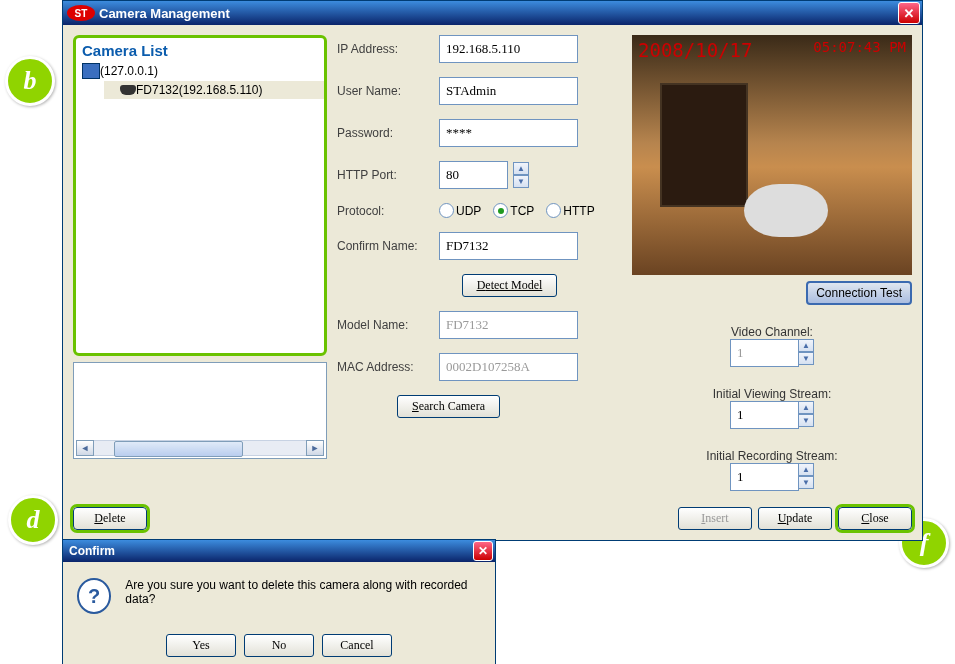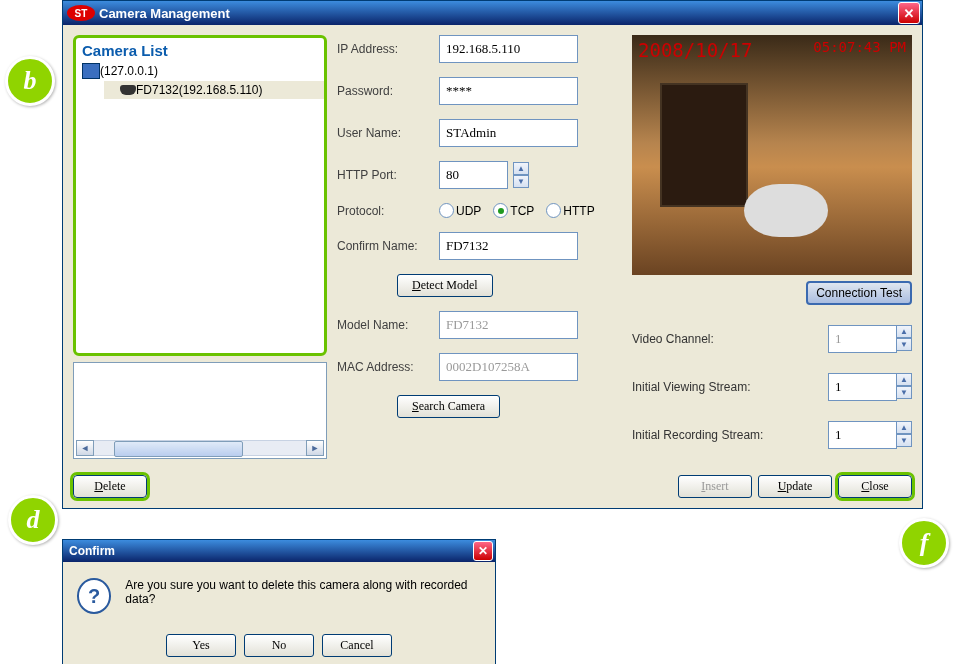--- a/index.html
+++ b/index.html
@@ -111,21 +111,21 @@
   .roomscene::before{content:"";position:absolute;left:10%;top:20%;width:30%;height:50%;background:#2b1b10;border:2px solid #443322;}
   .roomscene::after{content:"";position:absolute;left:40%;top:62%;width:30%;height:22%;background:#ddd;border-radius:50%/60%;}
   .conntest{
     margin-top:6px;text-align:right;
   }
   .conntest button{
     background:linear-gradient(#dfe6f0,#aabde0);
     border:2px solid #3b6ab0;
     border-radius:4px;padding:3px 8px;cursor:pointer;font-size:12px;text-align:center;
   }
-  .rrow{display:flex;align-items:center;justify-content:space-between;margin-top:20px;}
+  .rrow{display:flex;align-items:center;justify-content:space-between;margin-top:20px;flex-direction:column;}
   .rrow .lbl2{color:#333;}
   .rrow .numwrap{display:flex;}
   .footer{
     display:flex;align-items:center;padding:6px 10px 10px 10px;gap:6px;
   }
   .footer .spacer{flex:1;}
   .footer .wbtn{min-width:74px;}
   .hl{ outline:3px solid #6ac200; outline-offset:0; border-radius:4px;}
   .callout{
     position:absolute;width:44px;height:44px;border-radius:50%;background:#90d400;border:3px solid #fff;
@@ -187,26 +187,26 @@
         </div>
       </div>
     </div>
 
     <div class="midcol">
       <div class="row">
         <span class="lbl">IP Address:</span>
         <input type="text" style="width: 125px;" value="192.168.5.110">
       </div>
       <div class="row">
+        <span class="lbl">User Name:</span>
+        <input type="text" style="width: 125px;" value="STAdmin">
+      </div>
+      <div class="row">
         <span class="lbl">Password:</span>
         <input type="text" style="width: 125px;" value="****">
-      </div>
-      <div class="row">
-        <span class="lbl">User Name:</span>
-        <input type="text" style="width: 125px;" value="STAdmin">
       </div>
       <div class="row">
         <span class="lbl">HTTP Port:</span>
         <input type="text" class="num" value="80" style="">
         <div class="spin">
             <div>▲</div>
             <div>▼</div>
           </div>
       </div>
       <div class="row">
@@ -223,21 +223,21 @@
           </div>
         <div class="radio">
             <div class="rbtn"></div>
             <span>HTTP</span>
           </div>
       </div>
       <div class="row">
         <span class="lbl">Confirm Name:</span>
         <input type="text" style="width: 125px;" value="FD7132">
       </div>
-      <div class="row" style="margin-left:60px;">
+      <div class="row" style="justify-content:center;margin-left:60px;text-decoration:underline;">
         <button class="wbtn"><span class="underline-letter">D</span>etect Model</button>
       </div>
       <div class="row" style="margin-top:5px;">
         <span class="lbl">Model Name:</span>
         <input type="text" class="readonly" style="width: 125px;" readonly="" value="FD7132">
       </div>
       <div class="row">
         <span class="lbl">MAC Address:</span>
         <input type="text" class="readonly" style="width: 125px;" readonly="" value="0002D107258A">
       </div>

